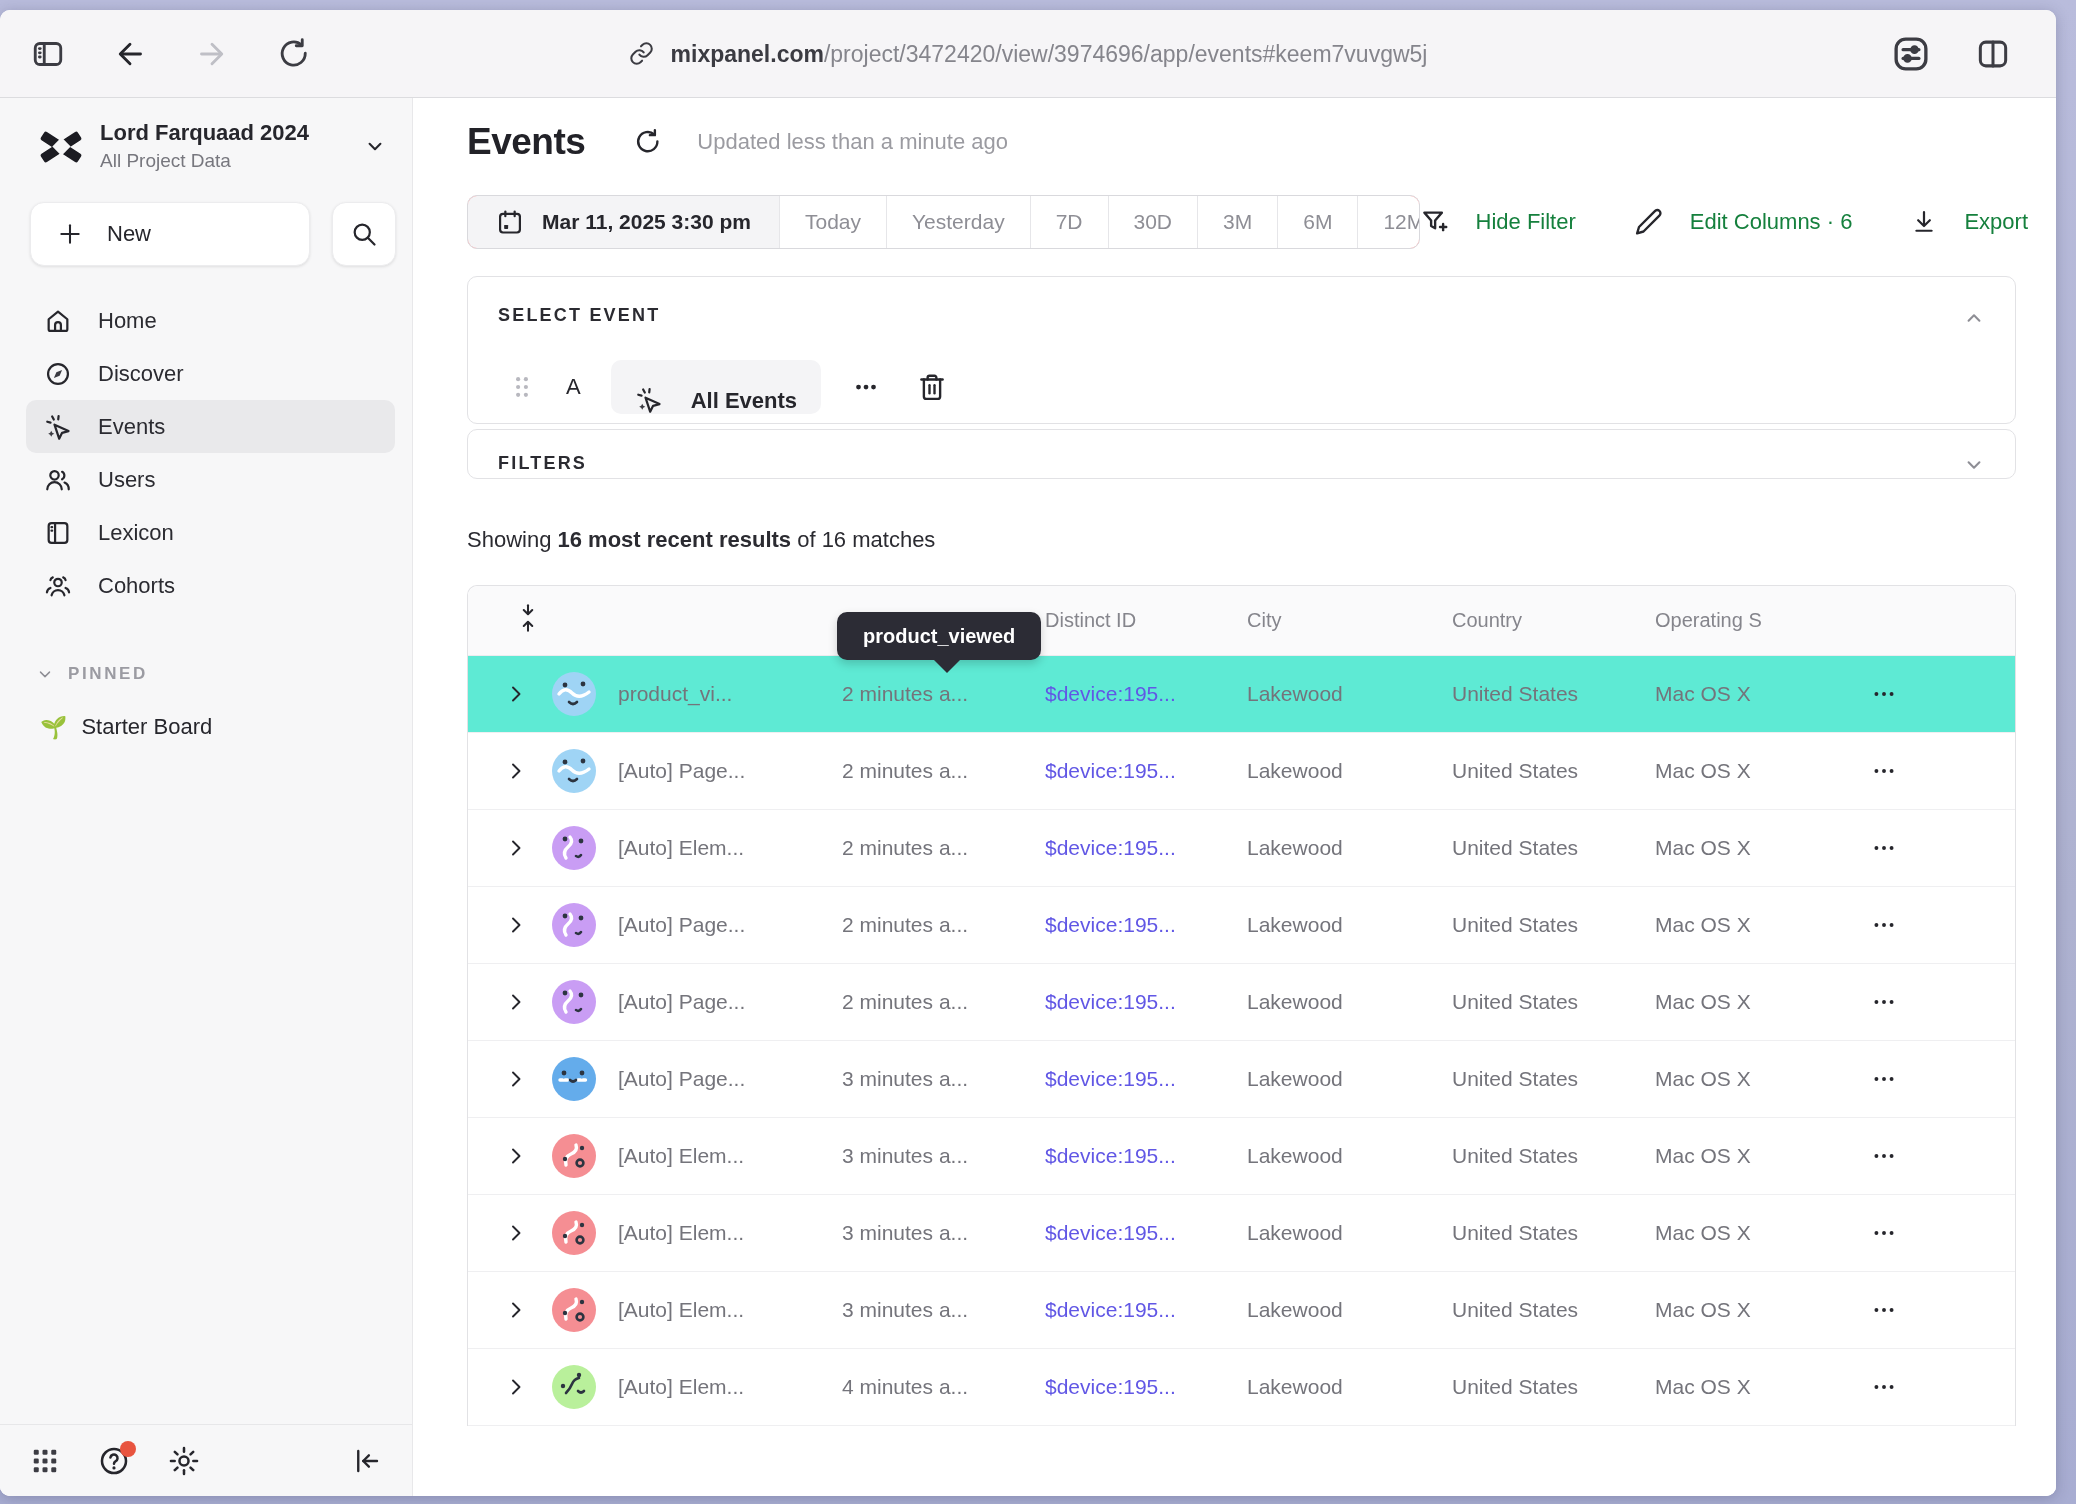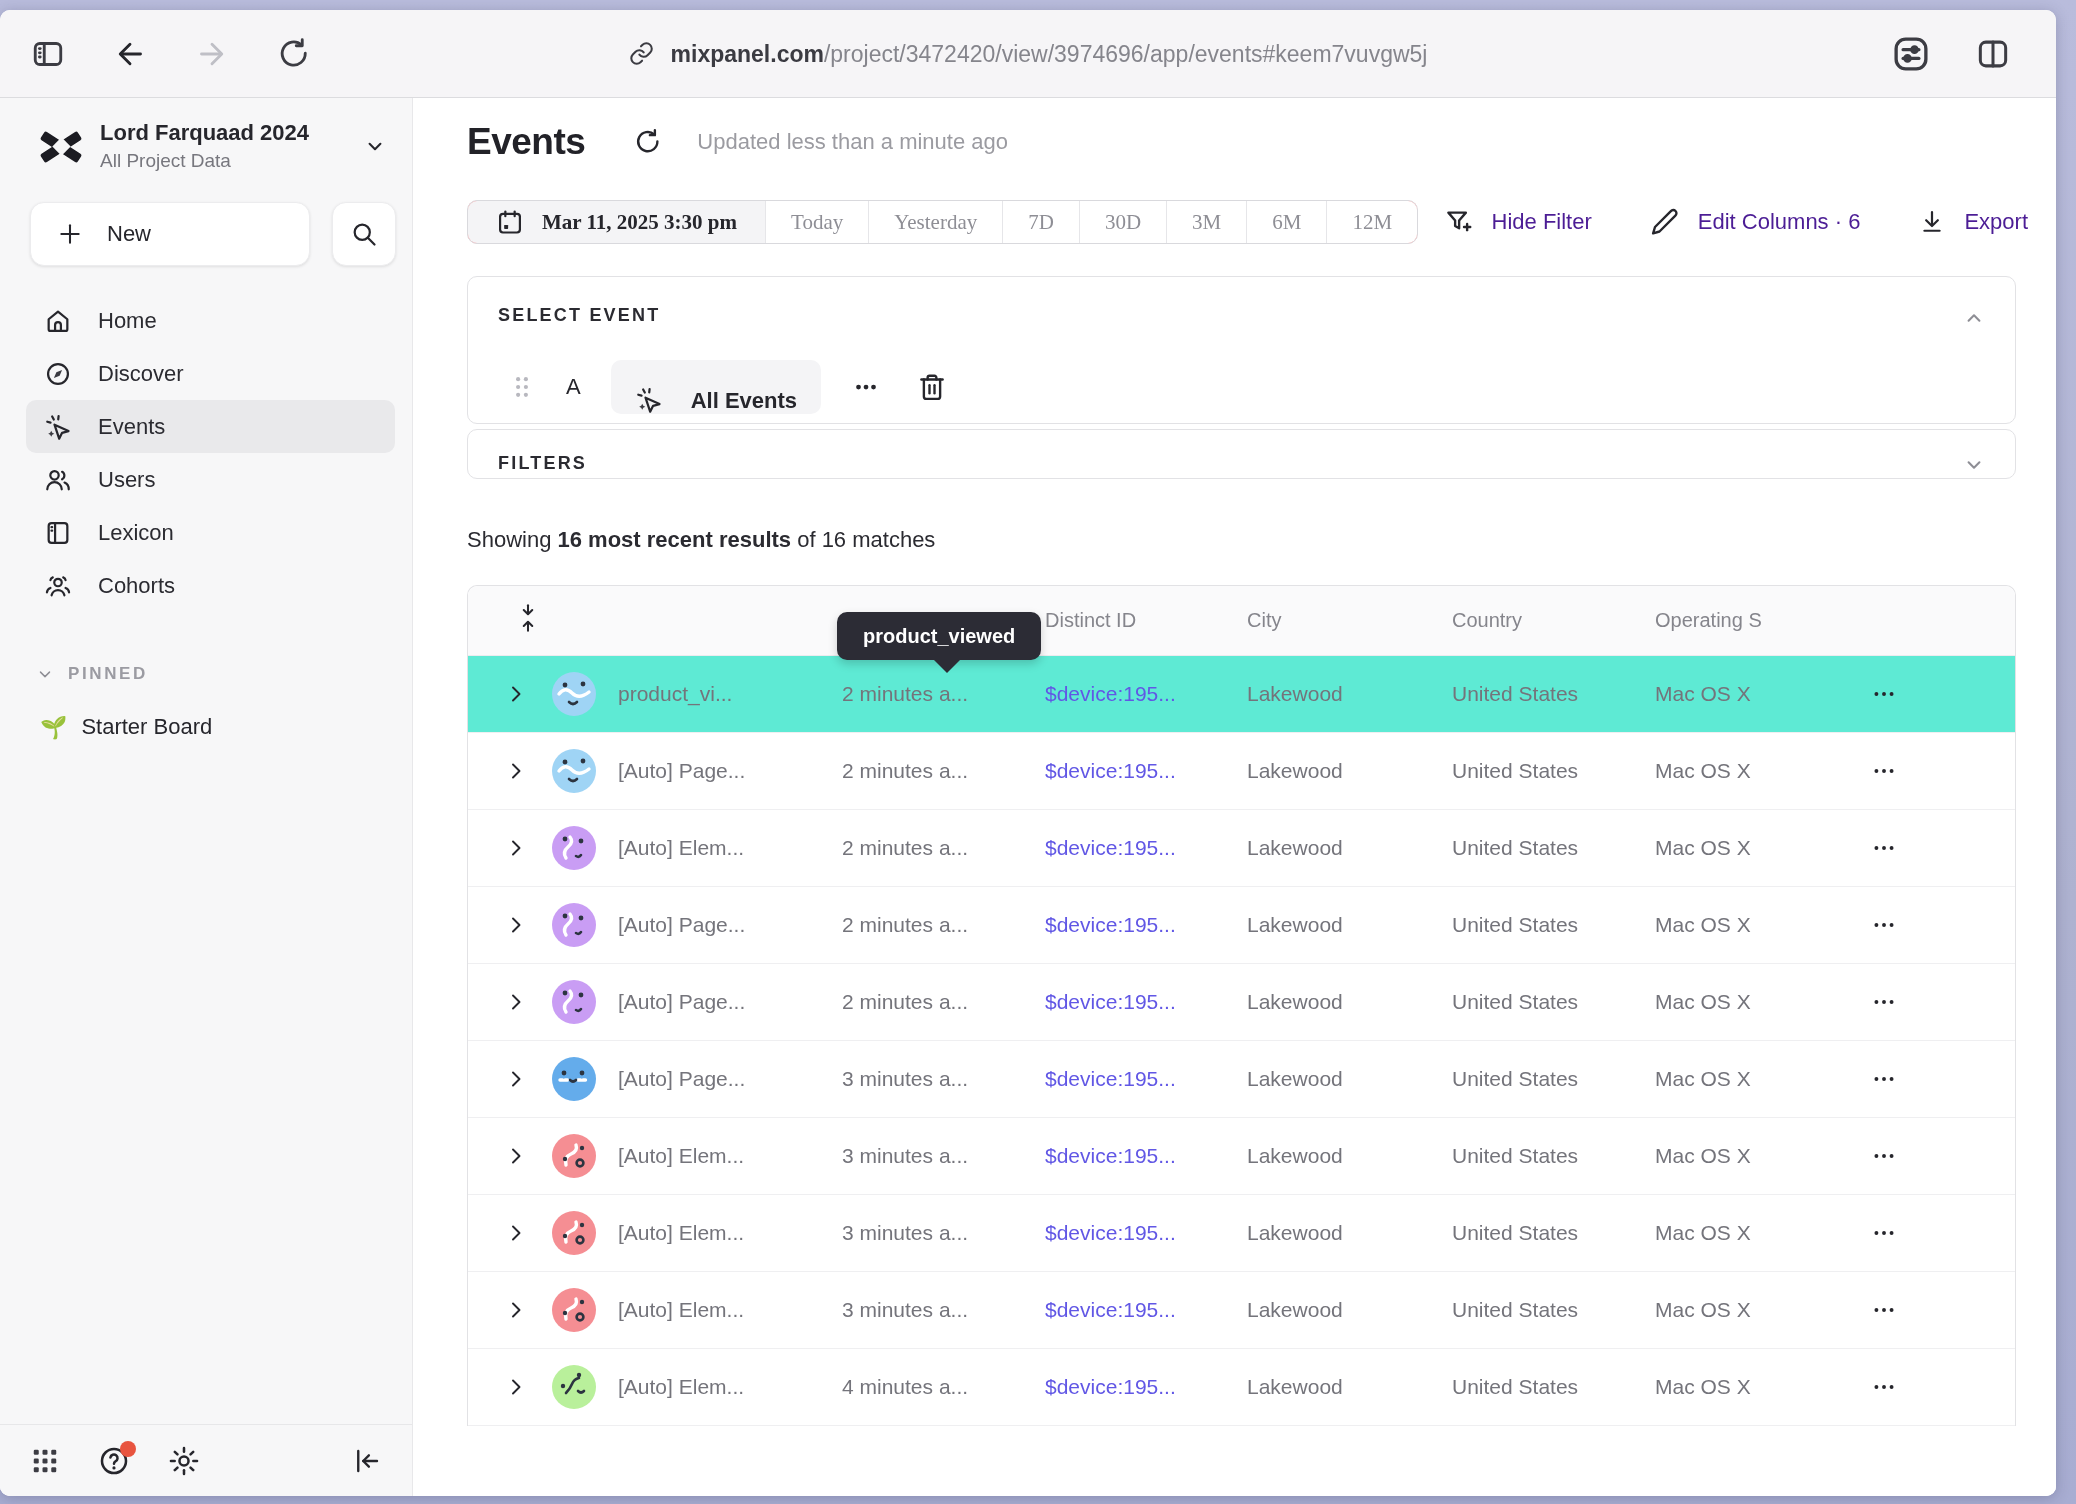--- a/index.html
+++ b/index.html
@@ -74,29 +74,29 @@
 
   
   .main { flex:1; position:relative; padding:0 0 0 54px; overflow:hidden; background:#fff; }
 
   .page-head { display:flex; align-items:center; margin-top:16px; height:56px; }
   .page-title { font-size:37px; font-weight:700; color:#222228; letter-spacing:-.5px; }
   .refresh-btn { background:none; border:none; cursor:pointer; margin-left:48px; display:flex; }
   .updated { font-size:22px; color:#9b9ba1; margin-left:34px; }
 
   .toolbar-row { margin-top:24px; display:flex; align-items:center; height:56px; padding-right:28px; }
-  .date-group { display:flex; align-items:stretch; height:44px;
-    border:1px solid #d9d9dd; border-radius:10px; overflow:hidden; background:#fca5a5;font-family:Liberation Serif, serif; }
+  .date-group { display:flex; align-items:stretch; height:54px;
+    border:1px solid #d9d9dd; border-radius:10px; overflow:hidden; background:#fca5a5; }
   .seg { display:flex; align-items:center; padding:0 25px; font-size:21px;
     color:#8e8e95; border-left:1px solid #e6e6e9; cursor:pointer; background:#fff; white-space:nowrap; }
   .seg.first { border-left:none; background:#f4f4f6; gap:18px;
     color:#26262c; font-weight:600; padding:0 28px; }
   .toolbar-right { margin-left:auto; display:flex; align-items:center; gap:58px; }
-  .tb-btn { background:none; border:none; display:flex; align-items:center; gap:18px;
-    font-size:22px; color:#4c1d95; font-weight:500; cursor:pointer; white-space:nowrap; }
+  .tb-btn { background:none; border:none; display:flex; align-items:center; gap:26px;
+    font-size:22px; color:#15803d; font-weight:500; cursor:pointer; white-space:nowrap; }
 
   .card { border:1px solid #e2e2e5; border-radius:10px; background:#fff;
     margin-right:40px; position:relative; }
   .card-title { font-size:18px; font-weight:700; letter-spacing:2.2px; color:#2b2b31; }
   .card-chev { position:absolute; right:28px; background:none; border:none; cursor:pointer; display:flex; }
 
   .select-card { margin-top:26px; height:148px; padding:28px 30px; }
   .select-card .card-chev { top:28px; }
   .event-row { margin-top:34px; display:flex; align-items:center; }
   .drag-handle { margin-left:14px; cursor:grab; display:flex; }

